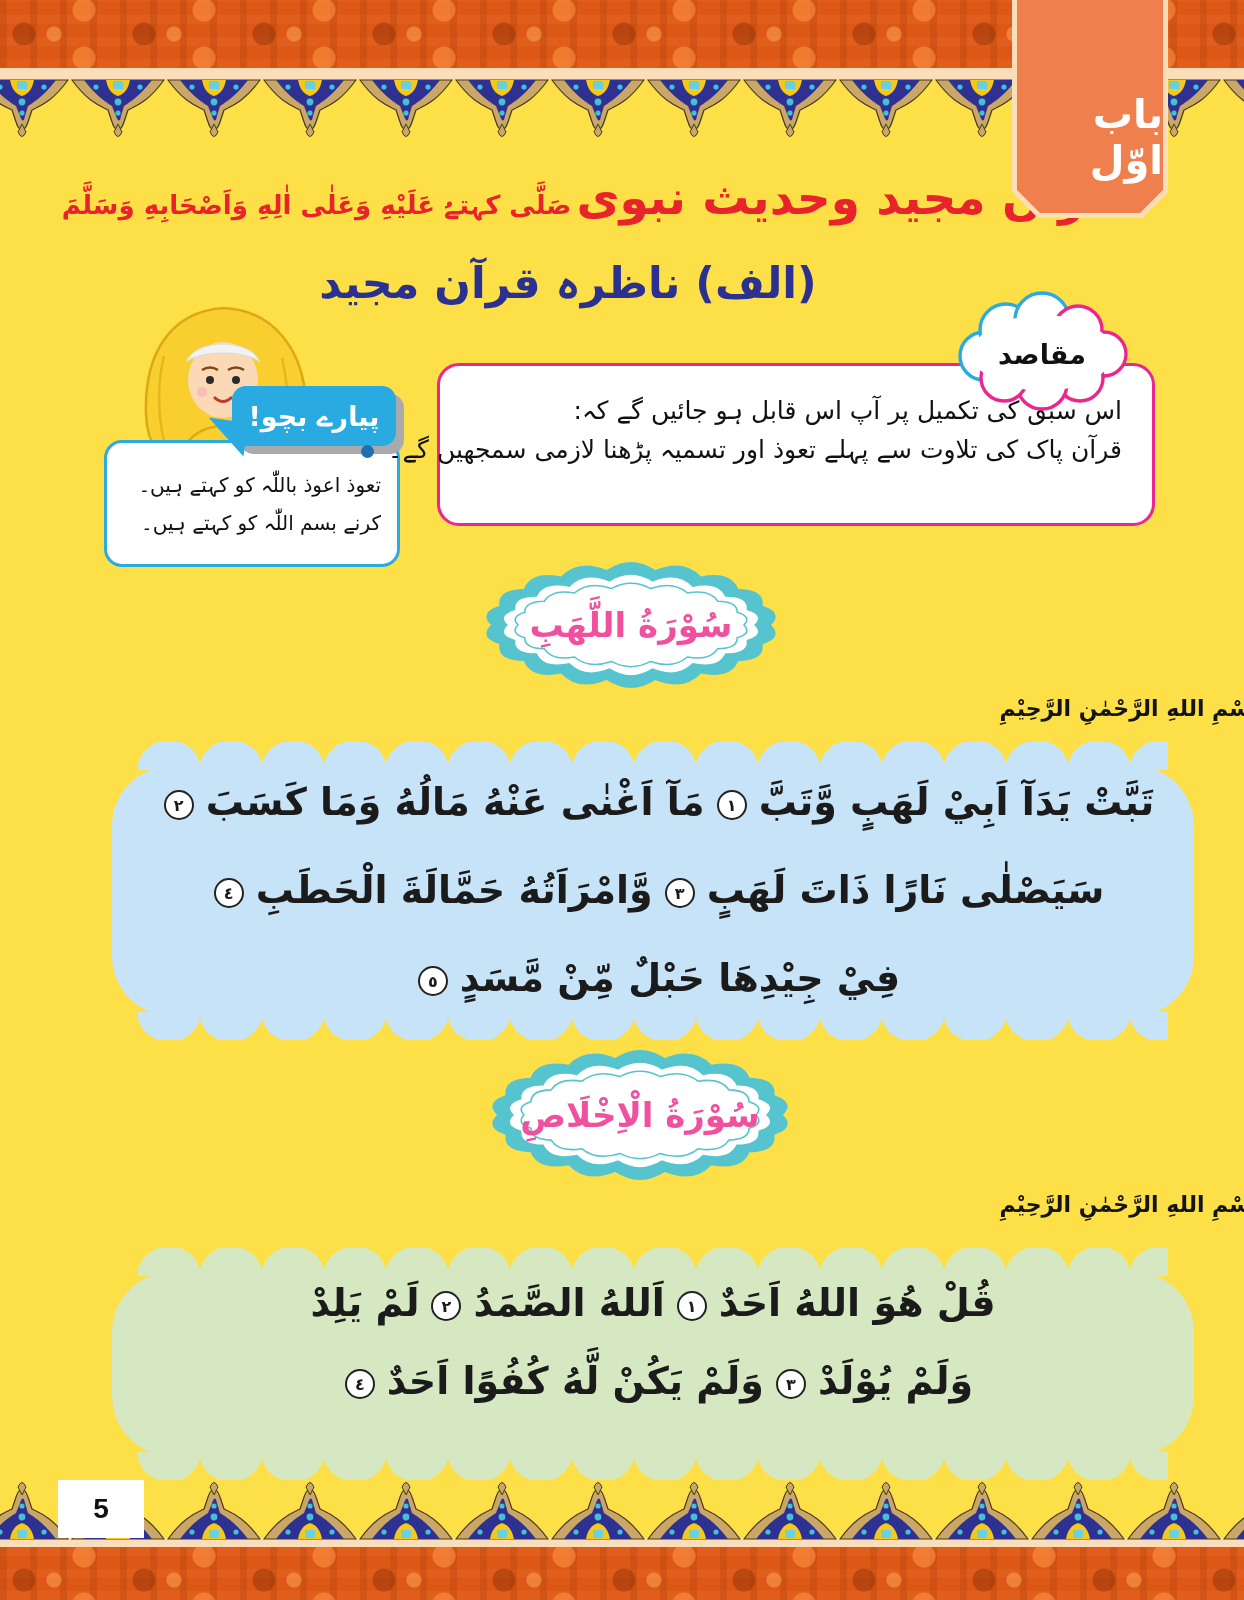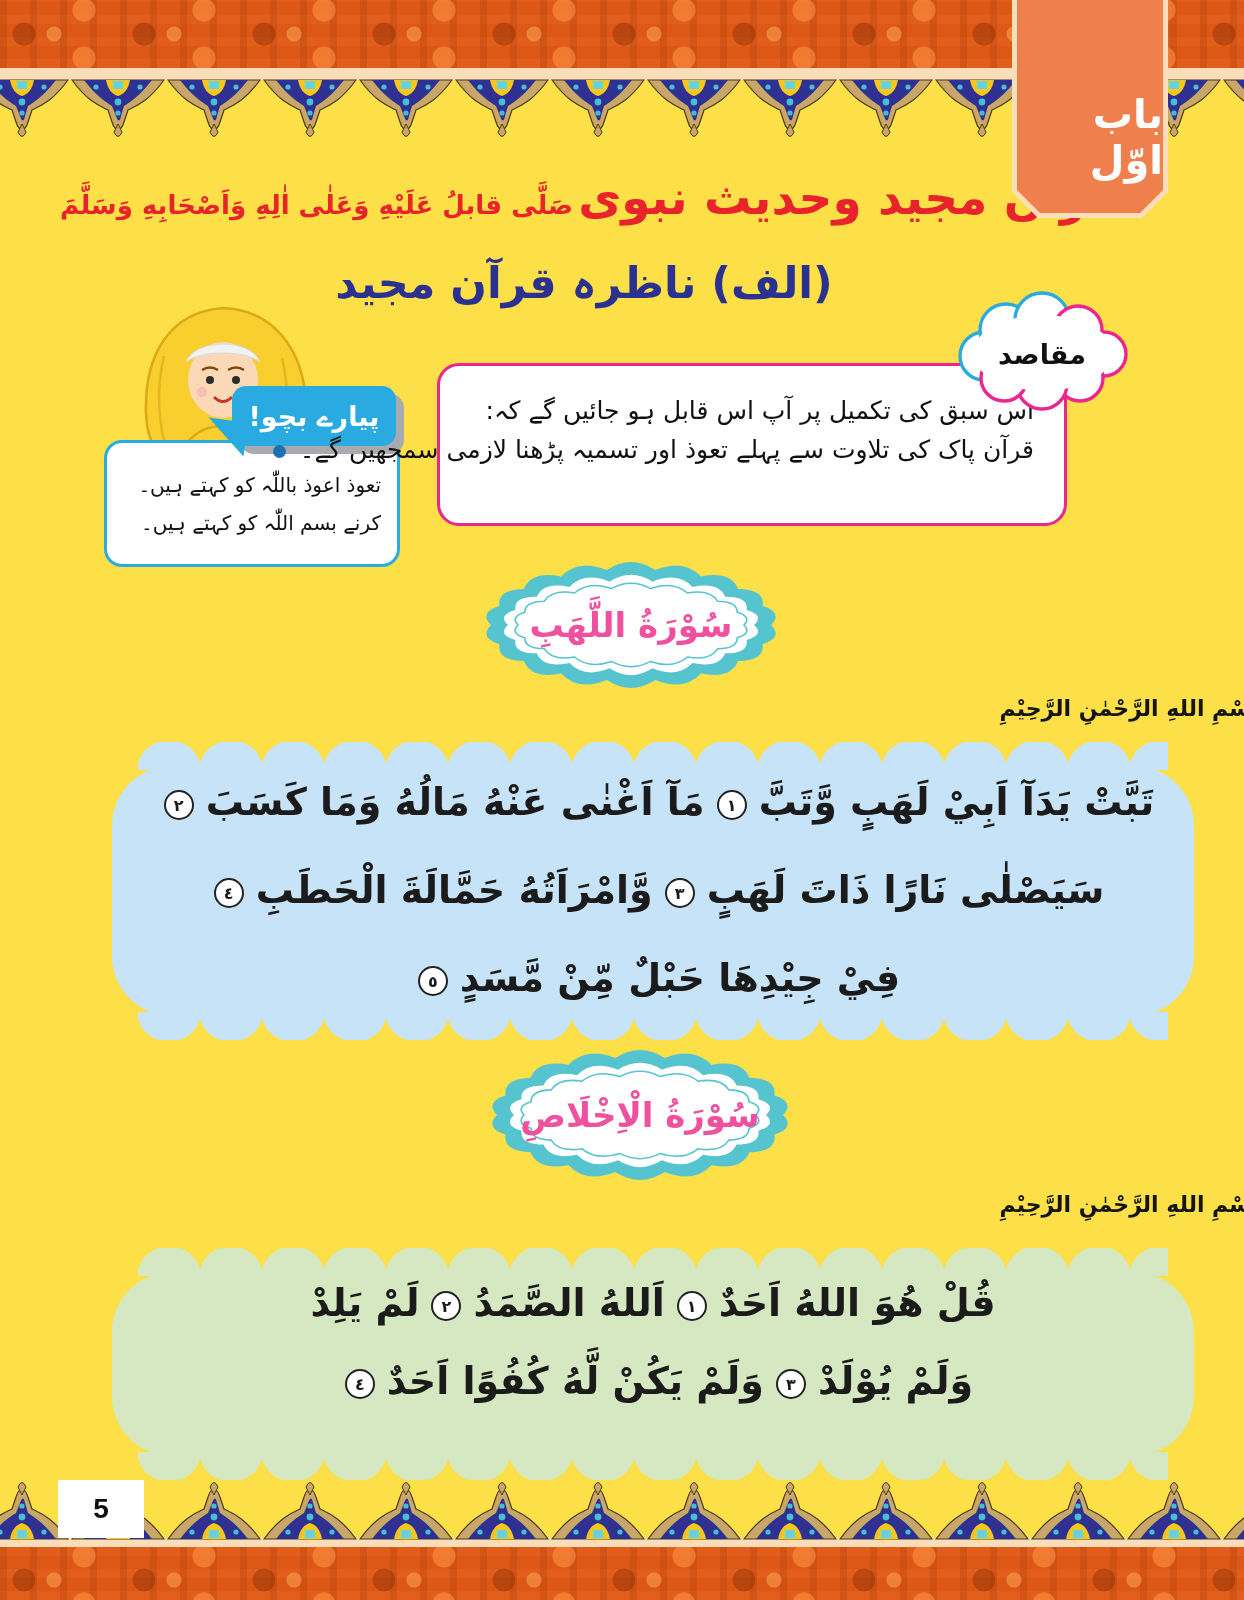--- a/index.html
+++ b/index.html
@@ -27,24 +27,24 @@
   .tab-outer{position:absolute;left:1012px;top:0;width:156px;height:218px;background:#FADEB9;z-index:3;
     clip-path:polygon(0 0,100% 0,100% calc(100% - 26px),calc(100% - 26px) 100%,26px 100%,0 calc(100% - 26px));}
   .tab-inner{position:absolute;left:5px;top:0;width:146px;height:213px;background:#F07F4E;
     clip-path:polygon(0 0,100% 0,100% calc(100% - 23px),calc(100% - 23px) 100%,23px 100%,0 calc(100% - 23px));
     display:flex;align-items:flex-end;justify-content:center;}
   .tab-inner span{color:#fff;font-size:40px;font-weight:bold;padding-bottom:30px;}
   
   .title{position:absolute;left:60px;top:170px;width:1060px;text-align:center;z-index:2;color:#E8232B;white-space:nowrap;}
   .title .main{font-size:47px;font-weight:bold;}
   .title .salawat{font-size:26px;font-weight:bold;}
-  .subtitle{position:absolute;left:16px;top:258px;width:1136px;text-align:center;z-index:2;
+  .subtitle{position:absolute;left:0;top:258px;width:1136px;text-align:center;z-index:2;
     color:#2A3190;font-size:43px;font-weight:bold;}
   
-  .objbox{position:absolute;left:437px;top:363px;width:630px;height:163px;background:#fff;
+  .objbox{position:absolute;left:437px;top:363px;width:718px;height:163px;background:#fff;
     border:3.5px solid #EC268F;border-radius:22px;z-index:4;box-sizing:border-box;
     padding:30px 30px 6px 18px;}
   .objbox .intro{font-size:25px;color:#111;text-align:right;margin-bottom:4px;}
   .bullet-line{font-size:25px;color:#111;text-align:right;margin:10px 0;white-space:nowrap;}
   .bullet-line .dot{display:inline-block;width:13px;height:13px;border-radius:50%;
     background:#1F6FB5;margin:0 14px;vertical-align:middle;}
   svg.maqasid{position:absolute;left:942px;top:284px;width:196px;height:118px;z-index:5;overflow:visible;}
   
   svg.girl{position:absolute;left:106px;top:296px;width:234px;height:184px;z-index:1;}
   .ribbon{position:absolute;left:232px;top:386px;width:164px;height:60px;background:#29ABE2;
@@ -151,21 +151,21 @@
     </svg>
 
   <div class="tab-outer">
     <div class="tab-inner">
       <span>باب اوّل</span>
     </div>
   </div>
 
   <div class="title">
     <span class="main">قرآن مجید وحدیث نبوی</span>
-    <span class="salawat">صَلَّى قابلُ عَلَيْهِ وَعَلٰى اٰلِهِ وَاَصْحَابِهِ وَسَلَّمَ</span>
+    <span class="salawat">صَلَّى کہتےُ عَلَيْهِ وَعَلٰى اٰلِهِ وَاَصْحَابِهِ وَسَلَّمَ</span>
   </div>
   <div class="subtitle">(الف) ناظرہ قرآن مجید</div>
 
   <svg class="girl" viewBox="0 0 234 184">
     <path d="M117,12 C64,16 38,58 40,118 C41,150 56,168 78,172 L162,172 C192,164 202,142 200,106 C197,54 168,14 117,12 Z" fill="#F9CE2F" stroke="#DCA814" stroke-width="2.5"></path>
     <path d="M58,60 C50,92 52,130 62,158" stroke="#E7B61C" stroke-width="2.5" fill="none"></path>
     <path d="M176,62 C184,94 182,128 172,156" stroke="#E7B61C" stroke-width="2.5" fill="none"></path>
     <path d="M84,150 C100,166 136,166 152,150 C140,172 96,172 84,150 Z" fill="#E7B61C"></path>
     <ellipse cx="117" cy="84" rx="35" ry="38" fill="#FCD9B6"></ellipse>
     <path d="M80,66 C89,42 145,42 154,66 C139,54 95,54 80,66 Z" fill="#F2F2F2" stroke="#d9d9d9" stroke-width="1"></path>

